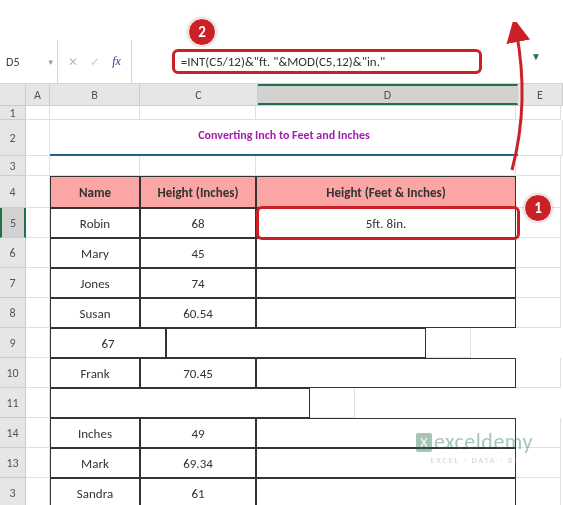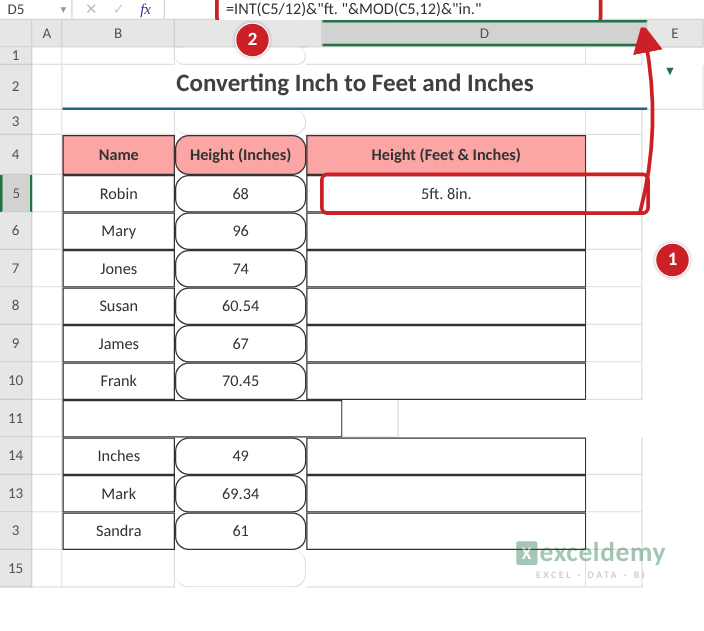--- a/index.html
+++ b/index.html
@@ -9,23 +9,24 @@
       background: #fff;
       width: 563px;
       height: 505px;
       position: relative;
       overflow: hidden;
       color: #333;
     }
     .formula-bar {
       display: flex;
       align-items: center;
-      height: 16px;
+      height: 44px;
       border-bottom: 1px solid #d4d4d4;
       background: #fff;
+      margin-top: 40px;
     }
     .name-box {
       width: 58px;
       height: 100%;
       display: flex;
       align-items: center;
       padding-left: 6px;
       border-right: 1px solid #d4d4d4;
       font-size: 12px;
       color: #444;
@@ -113,31 +114,31 @@
     .cell {
       border-right: 1px solid #e0e0e0;
       border-bottom: 1px solid #e0e0e0;
       display: flex;
       align-items: center;
       justify-content: center;
       background: #fff;
     }
     .c-A { width: 24px; }
     .c-B { width: 90px; }
-    .c-C { width: 105px; border-radius: 11px; }
-    .c-D { width: 224px; }
+    .c-C { width: 116px; }
+    .c-D { width: 260px; }
     .c-E { width: 45px; }
     .title-merged {
       width: 468px;
       display: flex;
       align-items: center;
       justify-content: center;
       font-weight: bold;
-      font-size: 20px;
-      color: #404040;
+      font-size: 12px;
+      color: #a21caf;
       border-bottom: 2.5px solid #1f6391;
       padding-bottom: 4px;
     }
     .header-cell {
       font-weight: bold;
       background: #fca5a5;
       border: 1px solid #333 !important;
     }
     .data-cell {
       border: 1px solid #333 !important;
@@ -180,40 +181,39 @@
       position: absolute;
       right: 30px;
       bottom: 40px;
       opacity: 0.4;
       text-align: center;
       pointer-events: none;
       z-index: 2;
     }
     .watermark .logo {
       font-size: 22px;
-      font-weight: bold;
+      font-weight: normal;
       color: #217346;
       letter-spacing: 0.5px;
       margin-top: 41px;
     }
     .watermark .logo-x {
       display:inline-block;
       background:#217346;
       color:#fff;
       font-size:14px;
       padding: 1px 4px;
       vertical-align: 2px;
       margin-right:2px;
       border-radius:2px;
     }
     .watermark .tag {
       font-size: 8px;
       letter-spacing: 2px;
       color: #888;
-      font-weight: bold;
     }
     .green-arrow-down {
       position: absolute;
       left: 531px;
       top: 50px;
       color: #217346;
       font-size: 10px;
       z-index: 3;
     }
   </style>
@@ -301,21 +301,21 @@
     <div class="cell c-B data-cell">Robin</div>
     <div class="cell c-C data-cell">68</div>
     <div class="cell c-D result-cell selected-cell">5ft. 8in.</div>
     <div class="cell c-E"></div>
   </div>
 
   <div class="row">
     <div class="row-h">6</div>
     <div class="cell c-A"></div>
     <div class="cell c-B data-cell">Mary</div>
-    <div class="cell c-C data-cell">96</div>
+    <div class="cell c-C data-cell">45</div>
     <div class="cell c-D result-cell"></div>
     <div class="cell c-E"></div>
   </div>
   <div class="row">
     <div class="row-h">7</div>
     <div class="cell c-A"></div>
     <div class="cell c-B data-cell">Jones</div>
     <div class="cell c-C data-cell">74</div>
     <div class="cell c-D result-cell"></div>
     <div class="cell c-E"></div>
@@ -324,21 +324,20 @@
     <div class="row-h">8</div>
     <div class="cell c-A"></div>
     <div class="cell c-B data-cell">Susan</div>
     <div class="cell c-C data-cell">60.54</div>
     <div class="cell c-D result-cell"></div>
     <div class="cell c-E"></div>
   </div>
   <div class="row">
     <div class="row-h">9</div>
     <div class="cell c-A"></div>
-    <div class="cell c-B data-cell">James</div>
     <div class="cell c-C data-cell">67</div>
     <div class="cell c-D result-cell"></div>
     <div class="cell c-E"></div>
   </div>
   <div class="row">
     <div class="row-h">10</div>
     <div class="cell c-A"></div>
     <div class="cell c-B data-cell">Frank</div>
     <div class="cell c-C data-cell">70.45</div>
     <div class="cell c-D result-cell"></div>

